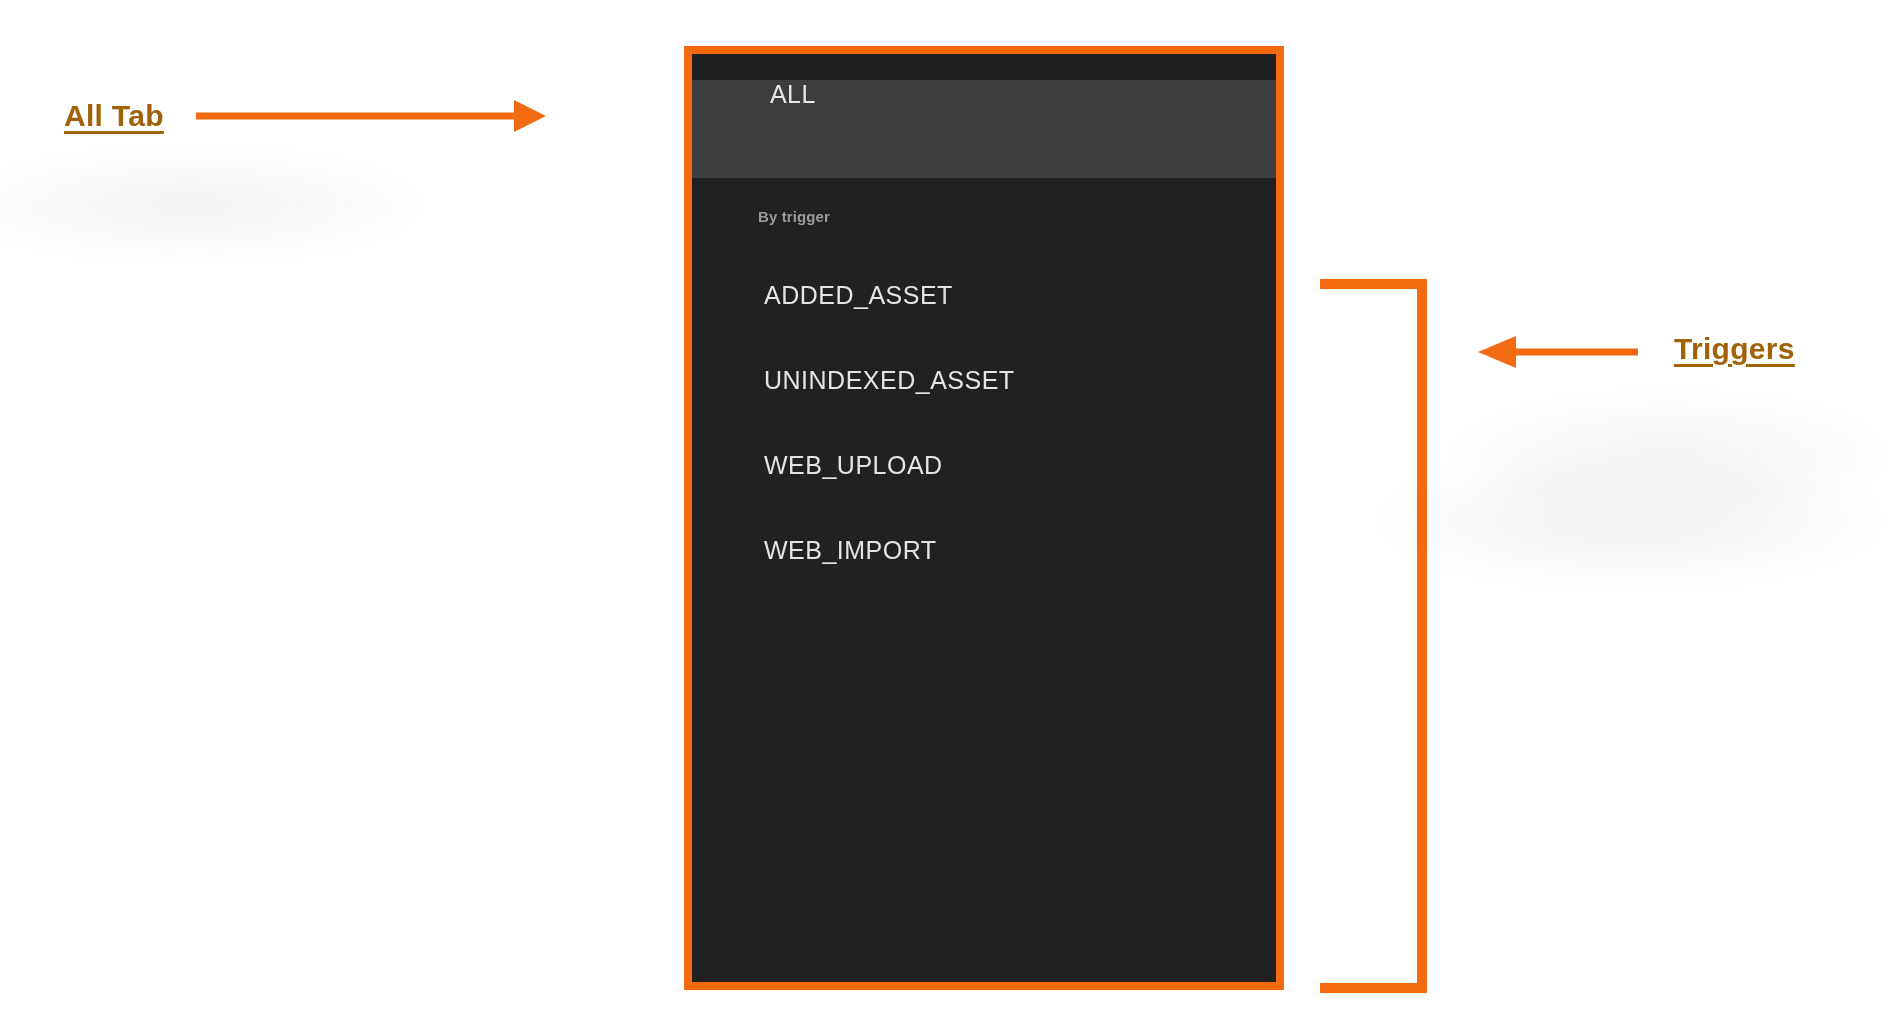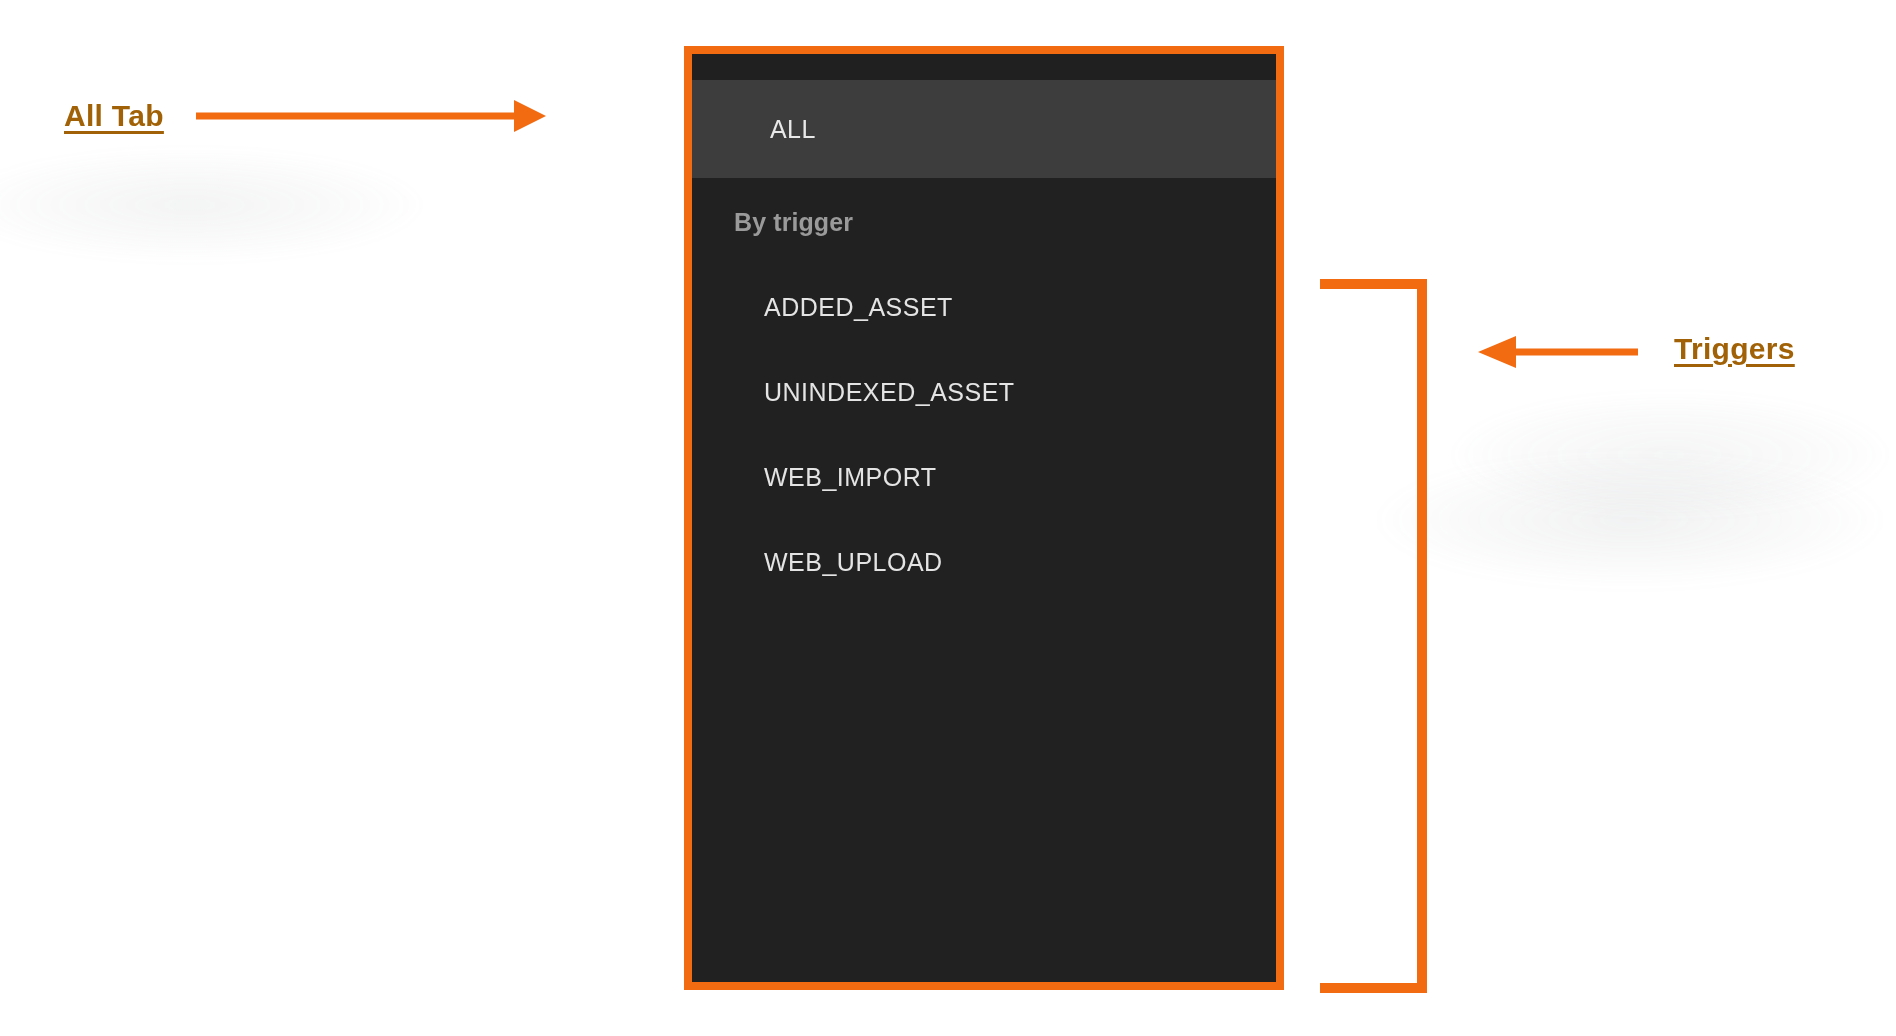--- a/index.html
+++ b/index.html
@@ -60,36 +60,37 @@
     overflow: hidden;
   }
   .panel-topstrip {
     height: 26px;
     background: #202020;
   }
   .tab-all {
     height: 98px;
     background: #3d3d3d;
     display: flex;
-    align-items: center;
+    align-items: flex-start;
     padding-left: 78px;
     box-sizing: border-box;
     cursor: pointer;
   }
   .tab-all-label {
     color: #e8e8e8;
     font-size: 25px;
     letter-spacing: 0.4px;
   }
   .section-header {
     color: #9a9a9a;
-    font-size: 25px;
+    font-size: 15px;
     font-weight: bold;
     padding: 30px 0 0 42px;
     letter-spacing: 0.1px;
+    margin-left: 24px;
   }
   .menu-list {
     margin: 0;
     padding: 0;
     list-style: none;
   }
   .menu-item {
     height: 85px;
     display: flex;
     align-items: flex-end;
@@ -143,24 +144,24 @@
   <div class="section-header">By trigger</div>
 
   <ul class="menu-list">
     <li class="menu-item">
       <span>ADDED_ASSET</span>
     </li>
     <li class="menu-item">
       <span>UNINDEXED_ASSET</span>
     </li>
     <li class="menu-item">
-      <span>WEB_IMPORT</span>
+      <span>WEB_UPLOAD</span>
     </li>
     <li class="menu-item">
-      <span>WEB_UPLOAD</span>
+      <span>WEB_IMPORT</span>
     </li>
   </ul>
 </div>
 
 <div class="anno-label" id="anno-all-tab-label">All Tab</div>
 
 <svg class="anno-svg" id="anno-all-tab-arrow" viewBox="0 0 350 40">
   <line x1="0" y1="20" x2="322" y2="20" stroke="#F26B11" stroke-width="7"></line>
   <polygon points="318,4 350,20 318,36" fill="#F26B11"></polygon>
 </svg>

